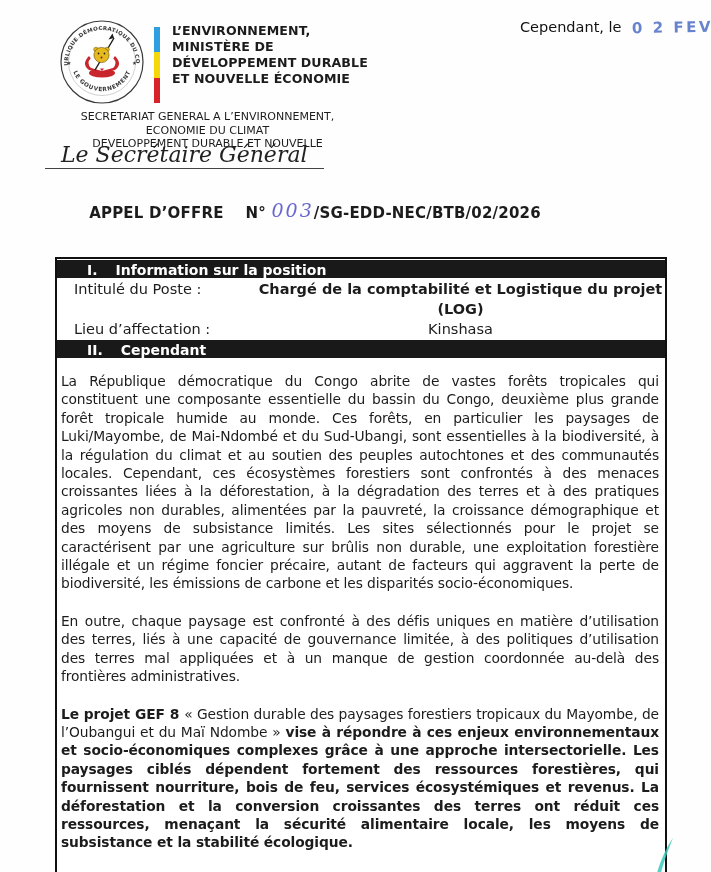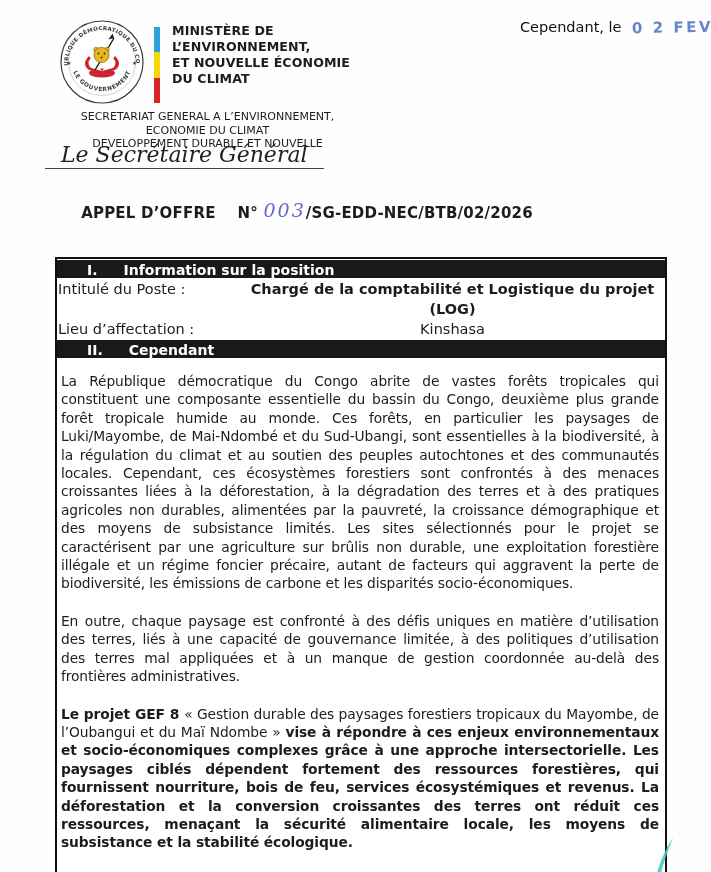--- a/index.html
+++ b/index.html
@@ -45,21 +45,21 @@
     font-size:14.5px; color:#111;
   }
   .stamp-date {
     display:inline-block; margin-left:6px;
     color:#5b79c9; font-weight:bold; font-size:15px; letter-spacing:2.5px;
     transform:rotate(-1deg); opacity:.92;
   }
 
   
   .doc-title {
-    position:absolute; top:200px; left:8px; width:598px; text-align:center;
+    position:absolute; top:200px; left:16px; width:598px; text-align:center;
     font-weight:bold; font-size:15px; letter-spacing:.2px; white-space:nowrap;
   }
   .doc-title .num-group { margin-left:22px; }
   .handwritten-num {
     font-family:"DejaVu Serif", serif; font-style:italic; font-weight:normal;
     color:#6767d0; font-size:19px; letter-spacing:2px;
     position:relative; top:-1px;
   }
 
   
@@ -67,22 +67,22 @@
     position:absolute; left:55px; top:257px; width:612px; height:615px;
     border:2px solid #101010; border-bottom:none;
     background:#fff;
   }
   .section-bar {
     background:#191919; color:#fff; font-weight:bold; font-size:14px;
     height:20px; line-height:20px;
     border-top:1px solid #fff; border-bottom:1px solid #fff;
     padding-left:30px; white-space:nowrap;
   }
-  .section-bar .sec-title { margin-left:26px; }
-  .info-row { display:flex; font-size:14.5px; line-height:20px; padding-left:1px; }
+  .section-bar .sec-title { margin-left:18px; }
+  .info-row { display:flex; font-size:14.5px; line-height:20px; padding-left:17px; }
   .info-row .lbl { width:182px; flex:none; }
   .info-row .val { flex:1;text-align:center; }
   .val-bold { font-weight:bold; }
 
   .context-cell {
     padding:13px 6px 0 4px;
     font-size:13.8px; line-height:18.4px;
     text-align:justify; letter-spacing:-.1px;
   }
   .context-cell p { margin-bottom:19px; }
@@ -128,24 +128,24 @@
     <circle cx="43.5" cy="39.5" r="1" fill="#7a1d1d"></circle>
   </svg>
 
   <div class="flagbar">
     <span class="flag-blue"></span>
     <span class="flag-yellow"></span>
     <span class="flag-red"></span>
   </div>
 
   <div class="ministry">
+    <div>L’ENVIRONNEMENT,</div>
     <div>MINISTÈRE DE</div>
-    <div>L’ENVIRONNEMENT,</div>
+    <div>DÉVELOPPEMENT DURABLE</div>
     <div>ET NOUVELLE ÉCONOMIE</div>
-    <div>DU CLIMAT</div>
   </div>
 
   <div class="secretariat">
     <div>SECRETARIAT GENERAL A L’ENVIRONNEMENT,</div>
     <div>ECONOMIE DU CLIMAT</div>
     <div>DEVELOPPEMENT DURABLE ET NOUVELLE</div>
   </div>
 
   <div class="signature-title">
     <span>Le Secrétaire Général</span>

